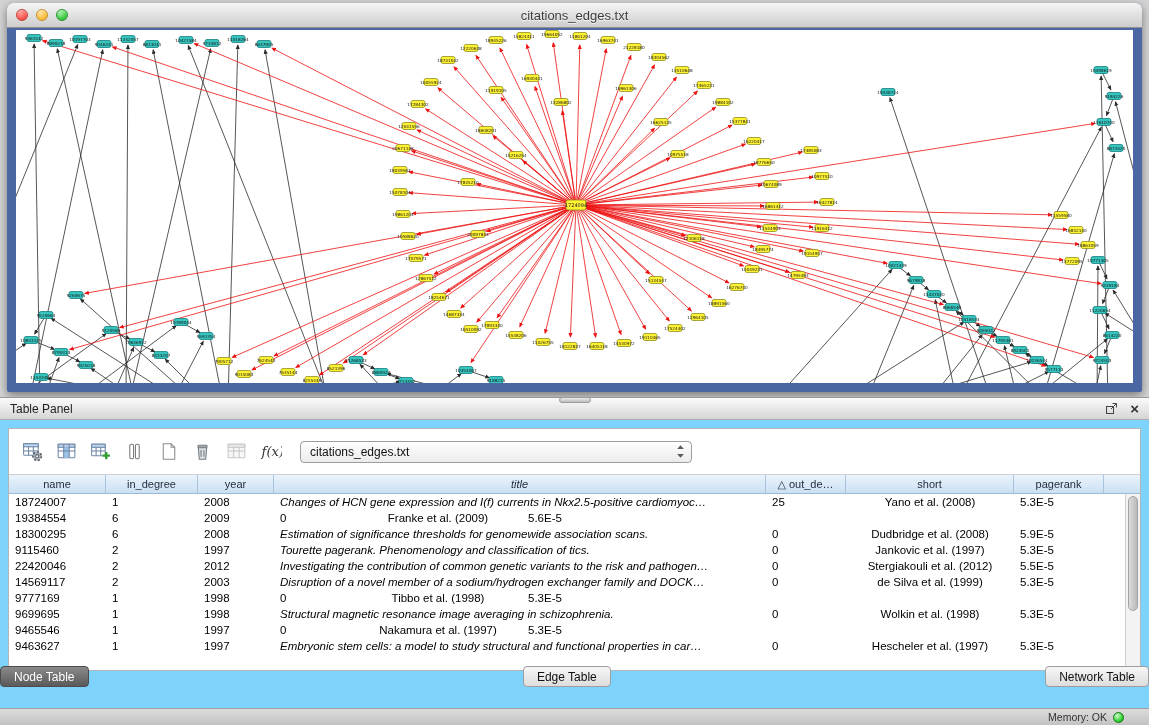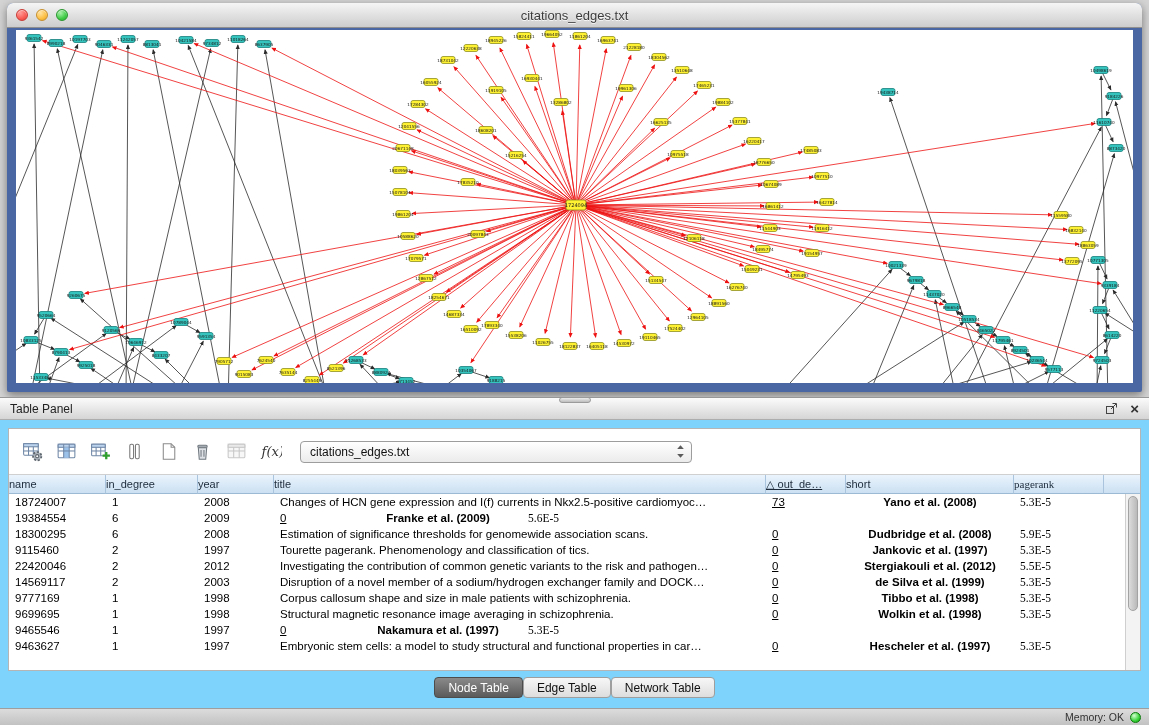--- a/index.html
+++ b/index.html
@@ -29,34 +29,34 @@
   .toolbar{height:45px;display:flex;align-items:center;padding:0 10px;border-bottom:1px solid #d0d0d0;}
   .tool-icons{display:flex;gap:7px;}
   .tool-btn{width:27px;height:27px;background:transparent;border:none;padding:1px;display:inline-flex;align-items:center;justify-content:center;}
   .tool-btn svg{width:23px;height:23px;}
   .combo{margin-left:16px;width:392px;height:22px;border:1px solid #9d9d9d;border-radius:4px;background:linear-gradient(#ffffff,#ebebeb);display:flex;align-items:center;padding:0 6px 0 9px;box-sizing:border-box;}
   .combo-text{flex:1;font-size:12px;color:#111;white-space:nowrap;overflow:hidden;}
   .combo-arrows{display:inline-flex;align-items:center;}
 
   .table-area{position:absolute;left:0;right:0;top:46px;bottom:0;overflow:hidden;}
   .thead{display:flex;height:19px;}
-  .th{box-sizing:border-box;background:linear-gradient(#eaf4fd,#cbe0f2);border-right:1px solid #a9c4dc;border-bottom:1px solid #9cbad4;font-size:11px;color:#1d2b3a;line-height:18px;text-align:left;white-space:nowrap;overflow:hidden;}
+  .th{box-sizing:border-box;background:linear-gradient(#eaf4fd,#cbe0f2);border-right:1px solid #a9c4dc;border-bottom:1px solid #9cbad4;font-size:11px;color:#1d2b3a;line-height:18px;text-align:center;white-space:nowrap;overflow:hidden;}
   .tbody .tr{display:flex;height:16px;background:#fff;}
   .td{box-sizing:border-box;font-size:11.5px;color:#000;line-height:16px;padding-left:6px;white-space:nowrap;overflow:hidden;}
-  .c0{width:97px;} .c1{width:92px;} .c2{width:76px;} .c3{width:492px;} .c4{width:80px;text-decoration:underline;} .c5{width:168px;} .c6{width:90px;font-family:Liberation Serif, serif;} .cf{flex:1;border-right:none;}
-  .td.c5{text-align:center;padding-left:0;font-weight:bold;}
+  .c0{width:97px;} .c1{width:92px;} .c2{width:76px;} .c3{width:492px;font-style:italic;} .c4{width:80px;} .c5{width:168px;} .c6{width:90px;} .cf{flex:1;border-right:none;}
+  .td.c5{text-align:center;padding-left:0;}
   .vscroll{position:absolute;right:0;top:19px;bottom:0;width:15px;background:#f3f3f3;border-left:1px solid #cfcfcf;box-sizing:border-box;}
   .vthumb{position:absolute;left:2px;right:2px;top:2px;height:115px;border-radius:6px;background:linear-gradient(90deg,#dcdcdc,#b9b9b9);border:1px solid #a3a3a3;box-sizing:border-box;}
 
-  .tab-bar{position:absolute;left:0;right:0;bottom:13px;display:flex;justify-content:center;gap:0;}
+  .tab-bar{position:absolute;left:0;right:0;bottom:24px;display:flex;justify-content:space-between;gap:12px;}
   .tab{height:21px;padding:0 13px;font-size:12px;font-family:"Liberation Sans",sans-serif;border-radius:4px;border:1px solid #9e9e9e;background:linear-gradient(#f7f7f7,#dddddd);color:#111;}
   .tab.active{background:linear-gradient(#8a8a8a,#5a5a5a);border-color:#4c4c4c;color:#fff;}
 
   
-  .status-bar{position:absolute;left:0;bottom:0;width:1149px;height:17px;background:linear-gradient(#dcdcdc,#c2c2c2);border-top:1px solid #9e9e9e;display:flex;align-items:center;justify-content:flex-end;padding-right:8px;gap:6px;box-sizing:border-box;}
+  .status-bar{position:absolute;left:0;bottom:0;width:1149px;height:17px;background:linear-gradient(#dcdcdc,#c2c2c2);border-top:1px solid #9e9e9e;display:flex;align-items:center;justify-content:flex-end;padding-right:25px;gap:6px;box-sizing:border-box;}
   .mem-label{font-size:10.5px;color:#333;}
   .mem-dot{width:11px;height:11px;border-radius:50%;background:radial-gradient(circle at 35% 30%,#d2ffd2,#3ad23a 60%,#0f9d0f);border:1px solid #0a7a0a;box-sizing:border-box;}
 </style>
 </head>
 <body>
 
 <div id="screen">
 
   <div class="net-window">
     <div class="titlebar">
@@ -585,21 +585,21 @@
             <div class="th c5">short</div>
             <div class="th c6">pagerank</div>
             <div class="th cf"></div>
           </div>
         <div class="tbody">
             <div class="tr">
               <div class="td c0">18724007</div>
               <div class="td c1">1</div>
               <div class="td c2">2008</div>
               <div class="td c3">Changes of HCN gene expression and I(f) currents in Nkx2.5-positive cardiomyoc…</div>
-              <div class="td c4">73</div>
+              <div class="td c4">25</div>
               <div class="td c5">Yano et al. (2008)</div>
               <div class="td c6">5.3E-5</div>
             </div>
             <div class="tr">
               <div class="td c0">19384554</div>
               <div class="td c1">6</div>
               <div class="td c2">2009</div>
               <div class="td c4">0</div>
               <div class="td c5">Franke et al. (2009)</div>
               <div class="td c6">5.6E-5</div>
@@ -637,21 +637,20 @@
               <div class="td c2">2003</div>
               <div class="td c3">Disruption of a novel member of a sodium/hydrogen exchanger family and DOCK…</div>
               <div class="td c4">0</div>
               <div class="td c5">de Silva et al. (1999)</div>
               <div class="td c6">5.3E-5</div>
             </div>
             <div class="tr">
               <div class="td c0">9777169</div>
               <div class="td c1">1</div>
               <div class="td c2">1998</div>
-              <div class="td c3">Corpus callosum shape and size in male patients with schizophrenia.</div>
               <div class="td c4">0</div>
               <div class="td c5">Tibbo et al. (1998)</div>
               <div class="td c6">5.3E-5</div>
             </div>
             <div class="tr">
               <div class="td c0">9699695</div>
               <div class="td c1">1</div>
               <div class="td c2">1998</div>
               <div class="td c3">Structural magnetic resonance image averaging in schizophrenia.</div>
               <div class="td c4">0</div>

